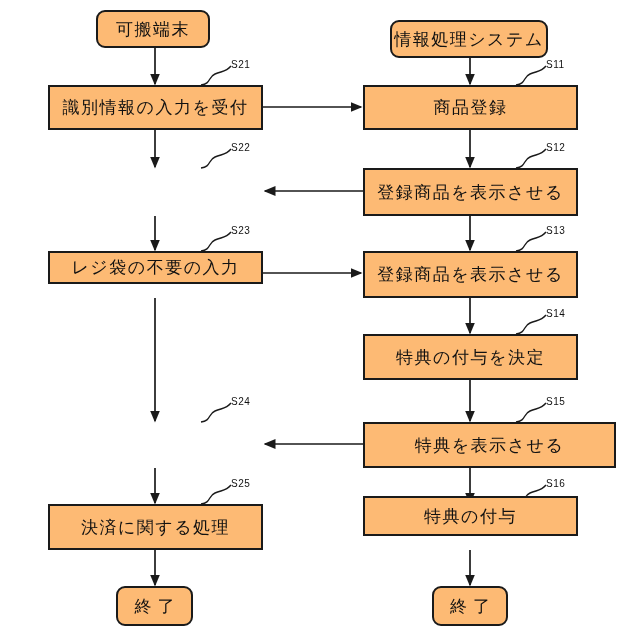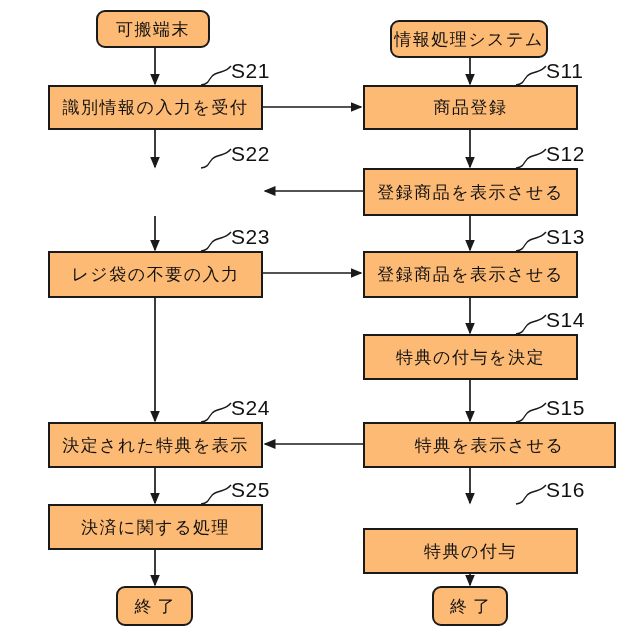--- a/index.html
+++ b/index.html
@@ -9,39 +9,39 @@
     overflow:hidden;
   }
   .wires{position:absolute;left:0;top:0;}
   .node{
     position:absolute;box-sizing:border-box;background:#fdba74;
     border:2px solid #1a1a1a;display:flex;align-items:center;justify-content:center;
     font-size:17px;letter-spacing:1.5px;white-space:nowrap;
   }
   .term{border-radius:9px;border-width:2.5px;}
   .lbl{
-    position:absolute;font-size:21px;color:#111111;letter-spacing:0.5px;
+    position:absolute;font-size:10px;color:#111111;letter-spacing:0.5px;
     white-space:nowrap;
   }
   
   .t-left {left:96px; top:10px; width:114px;height:38px;}
   .b-s21{left:48px; top:85px; width:215px;height:45px;}
   .b-s22{left:48px; top:168px;width:215px;height:48px;}
-  .b-s23{left:48px; top:251px;width:215px;height:47px;}
+  .b-s23{left:48px; top:251px;width:215px;height:33px;}
   .b-s24{left:48px; top:422px;width:215px;height:46px;}
   .b-s25{left:48px; top:504px;width:215px;height:46px;}
   .t-lend{left:116px;top:586px;width:77px; height:40px;letter-spacing:6px;padding-left:6px;}
   
   .t-right{left:390px;top:20px; width:158px;height:38px;}
   .b-s11{left:363px;top:85px; width:215px;height:45px;}
   .b-s12{left:363px;top:168px;width:215px;height:48px;}
   .b-s13{left:363px;top:251px;width:215px;height:47px;}
   .b-s14{left:363px;top:334px;width:215px;height:46px;}
   .b-s15{left:363px;top:422px;width:253px;height:46px;}
-  .b-s16{left:363px;top:528px;width:215px;height:46px;}
+  .b-s16{left:363px;top:496px;width:215px;height:40px;}
   .t-rend{left:432px;top:586px;width:76px; height:40px;letter-spacing:6px;padding-left:6px;}
   
   .l-s21{left:231px;top:59px;}  .l-s22{left:231px;top:142px;}
   .l-s23{left:231px;top:225px;} .l-s24{left:231px;top:396px;}
   .l-s25{left:231px;top:478px;}
   .l-s11{left:546px;top:59px;}  .l-s12{left:546px;top:142px;}
   .l-s13{left:546px;top:225px;} .l-s14{left:546px;top:308px;}
   .l-s15{left:546px;top:396px;} .l-s16{left:546px;top:478px;}
 </style>
 </head>
@@ -90,21 +90,20 @@
       <path d="M516,422 c10,-1 7,-8 14,-11 c7,-3 11,-2 16,-8"></path>
       <path d="M516,504 c10,-1 7,-8 14,-11 c7,-3 11,-2 16,-8"></path>
     </g>
   </svg>
 
   <div class="node term t-left">可搬端末</div>
   <div class="node term t-right">情報処理システム</div>
 
   <div class="node b-s21">識別情報の入力を受付</div>
   <div class="node b-s23">レジ袋の不要の入力</div>
-  <div class="node b-s24">決定された特典を表示</div>
   <div class="node b-s25">決済に関する処理</div>
   <div class="node term t-lend">終了</div>
 
   <div class="node b-s11">商品登録</div>
   <div class="node b-s12">登録商品を表示させる</div>
   <div class="node b-s13">登録商品を表示させる</div>
   <div class="node b-s14">特典の付与を決定</div>
   <div class="node b-s15">特典を表示させる</div>
   <div class="node b-s16">特典の付与</div>
   <div class="node term t-rend">終了</div>

